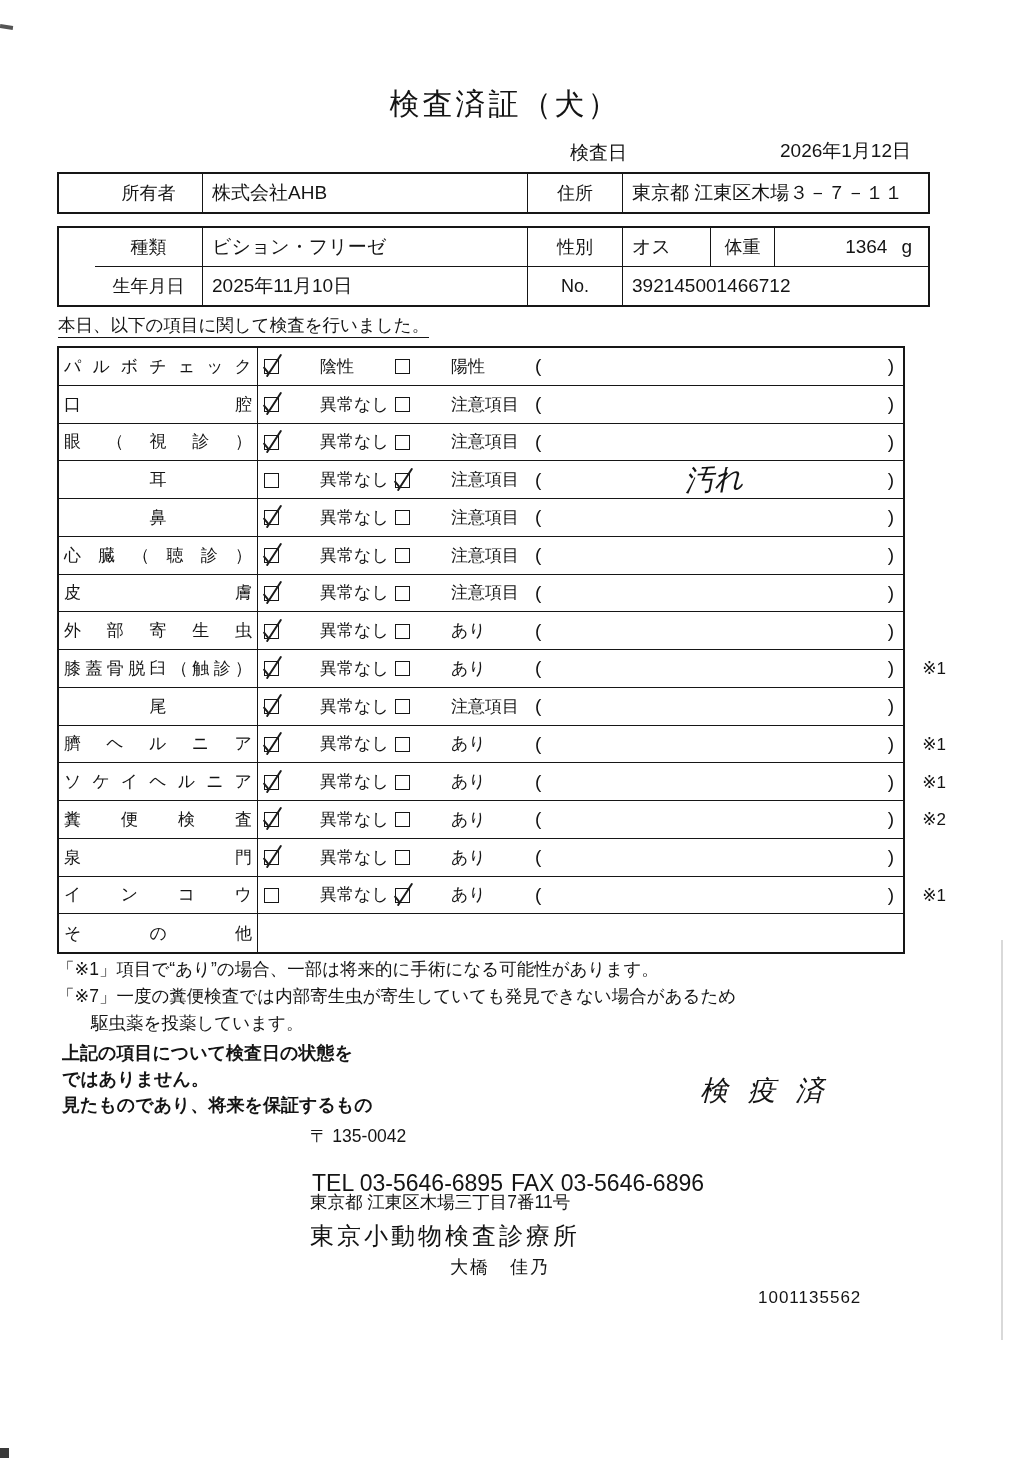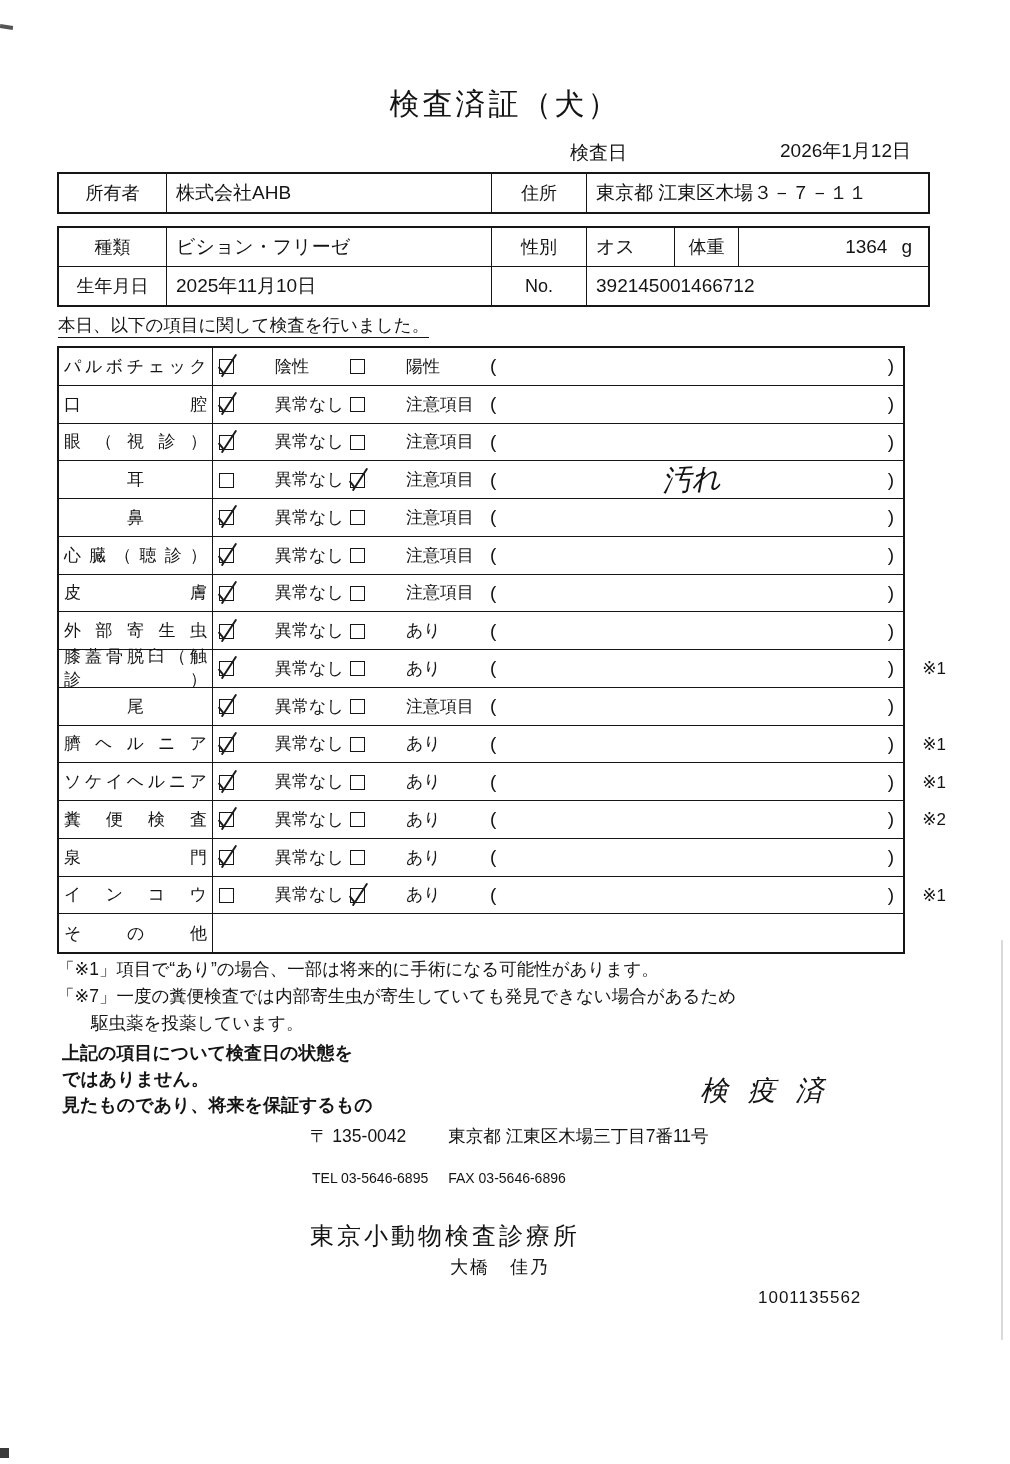--- a/index.html
+++ b/index.html
@@ -10,41 +10,41 @@
   }
   
   .title{position:absolute;top:84px;left:0;width:100%;text-align:center;
          font-size:30px;letter-spacing:3px;font-family:Liberation Serif, serif;}
   .date-label{position:absolute;left:570px;top:140px;font-size:19px;}
   .date-value{position:absolute;left:780px;top:138px;font-size:19px;}
 
   
   .btable{position:absolute;left:57px;width:873px;border:2px solid #161616;
           display:flex;flex-direction:column;box-sizing:border-box;background:#fff;}
-  .trow{display:flex;height:38px;align-items:stretch;}
+  .trow{display:flex;height:38px;align-items:stretch;margin-left:36px;}
   .trow + .trow{border-top:1.5px solid #161616;}
   .cell{display:flex;align-items:center;box-sizing:border-box;font-size:19px;}
   .cell.hd{justify-content:center;font-size:18px;}
   .cell.vl{padding-left:9px;}
   .cell.bright{border-right:1.5px solid #161616;}
   .w108{width:108px;flex:none;} .w325{width:325px;flex:none;}
   .w95{width:95px;flex:none;text-align:right;}  .w88{width:88px;flex:none;}
   .w64{width:64px;flex:none;}  .grow{flex:1;}
   .weight-cell{justify-content:flex-end;padding-right:16px;gap:14px;}
 
   .statement{position:absolute;left:58px;top:313px;font-size:17.5px;
              border-bottom:1.5px solid #161616;}
 
   
   .exam-table{position:absolute;left:57px;top:346px;width:848px;
               border:2px solid #161616;box-sizing:border-box;background:#fff;}
   .exam-row{position:relative;display:flex;height:37.75px;box-sizing:border-box;
             border-bottom:1.5px solid #161616;align-items:stretch;}
   .exam-row:last-child{border-bottom:none;}
-  .label-cell{width:154px;flex:none;border-right:1.5px solid #161616;
+  .label-cell{width:199px;flex:none;border-right:1.5px solid #161616;
               display:flex;align-items:center;padding:0 5px;box-sizing:border-box;}
   .exam-label{width:100%;font-size:17px;text-align:justify;text-align-last:justify;}
   .exam-label.single{text-align:center;text-align-last:center;}
   .opt-cell{display:flex;align-items:center;gap:4px;box-sizing:border-box;}
   .opt1{width:133px;flex:none;padding-left:6px;}
   .opt2{width:135px;flex:none;padding-left:4px;}
   .opt-label{font-size:17px;white-space:nowrap;padding-left:37px;}
   .paren-cell{flex:1;display:flex;align-items:center;padding:0 9px;font-size:19px;}
   .finding{flex:1;text-align:center;font-family:"DejaVu Serif",serif;
            font-style:italic;font-size:29px;transform:rotate(-3deg);line-height:1;}
@@ -60,22 +60,22 @@
       height:8px;background:#1b1b1b;transform:rotate(-40deg);border-radius:2px;}
 
   
   .footnotes{position:absolute;left:57px;top:956px;font-size:17.5px;line-height:27px;}
   .footnotes .indent{padding-left:34px;}
   .disclaimer{position:absolute;left:62px;top:1040px;font-size:18px;
               font-weight:bold;line-height:26px;}
   .stamp{position:absolute;left:700px;top:1072px;font-size:28px;letter-spacing:6px;font-style:italic;}
 
   
-  .addr{position:absolute;left:310px;top:1124px;font-size:17.5px;display:flex;gap:42px;}
-  .tel{position:absolute;left:312px;top:1170px;font-size:14px;display:flex;gap:20px;}
+  .addr{position:absolute;left:310px;top:1124px;font-size:17.5px;display:flex;gap:42px;flex-direction:column;}
+  .tel{position:absolute;left:312px;top:1170px;font-size:23px;display:flex;gap:8px;}
   .clinic-name{position:absolute;left:310px;top:1220px;font-size:24px;letter-spacing:3px;}
   .person{position:absolute;left:450px;top:1255px;font-size:18px;letter-spacing:2px;}
   .docnum{position:absolute;left:758px;top:1288px;font-size:17px;letter-spacing:1px;}
 
   
   .art-top-left{position:absolute;left:0;top:25px;width:13px;height:4px;
                 background:#555;transform:rotate(8deg);}
   .art-bottom-left{position:absolute;left:0;top:1448px;width:9px;height:10px;background:#3a3a3a;}
   .art-right-line{position:absolute;left:1001px;top:940px;width:2px;height:400px;
                   background:#c9c9c9;opacity:.7;}

